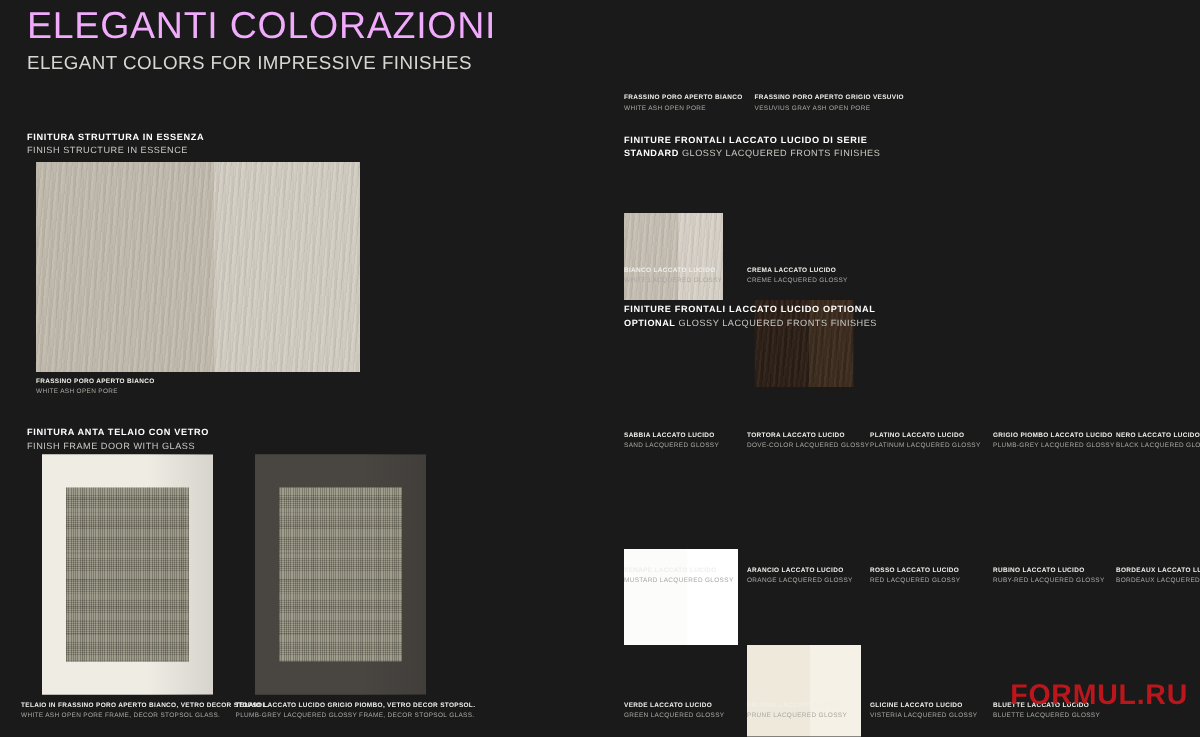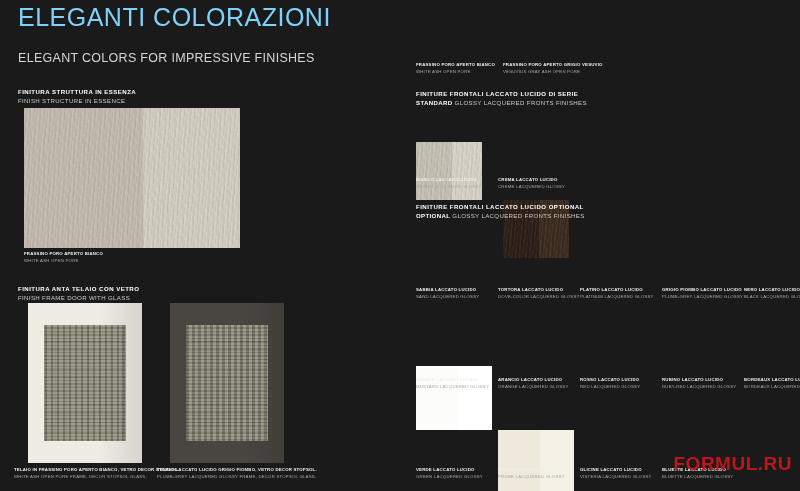--- a/index.html
+++ b/index.html
@@ -8,25 +8,25 @@
     background: #1a1a1a;
     font-family: "Liberation Sans", sans-serif;
     overflow: hidden;
   }
   .page { position: relative; width: 800px; height: 491px; background: #1a1a1a; }
 
   
   .hdr { position: absolute; left: 18px; top: 4px; width: 380px; }
   .hdr-l1, .hdr-l2 {
     font-size: 25px; letter-spacing: 0.5px; line-height: 1.08;
-    color: #7dd3fc; font-weight: 300;
+    color: #f0abfc; font-weight: 300;
   }
   .hdr-l2 { color: #8d8d88; }
   .hdr-sub {
-    margin-top: 20px; font-size: 12.5px; letter-spacing: 0.3px;
+    margin-top: 4px; font-size: 12.5px; letter-spacing: 0.3px;
     color: #d7d7d2; font-weight: 400;
   }
 
   
   .sect { position: absolute; }
   .sect-it {
     font-size: 6.1px; font-weight: bold; color: #ffffff;
     letter-spacing: 0.45px; line-height: 1.45; white-space: nowrap;
   }
   .sect-en {

